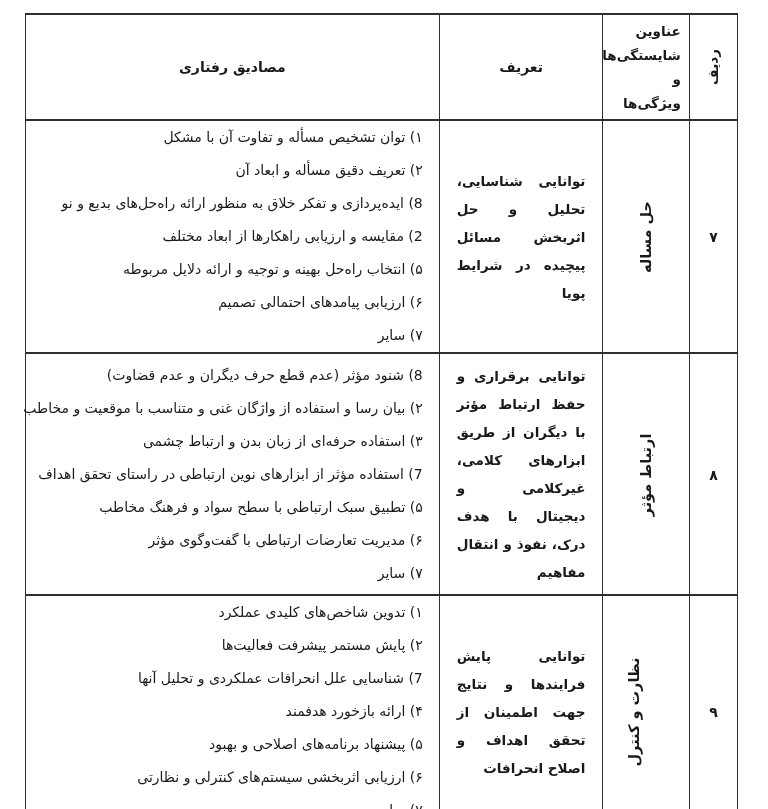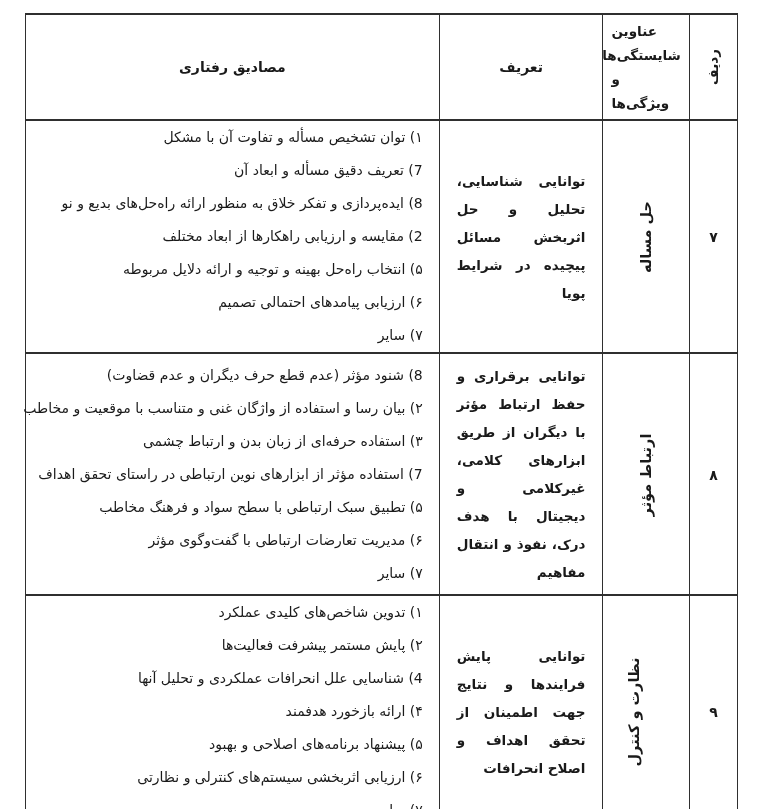--- a/index.html
+++ b/index.html
@@ -36,21 +36,21 @@
   tr.r0 { height: 231px; }
   tr.r1 { height: 233px; }
   tr.r2 { height: 232px; }
 
   th { font-weight: bold; font-size: 14px; }
   .hdr-competency {
     display: block;
     padding: 4px 8px;
     line-height: 24px;
     font-size: 13.5px;
-    text-align: left;
+    text-align: right;
   }
   .vtext {
     display: inline-block;
     transform: rotate(-90deg);
     white-space: nowrap;
     font-weight: bold;
   }
   .cell-no, .cell-title { text-align: center; }
   .row-number {
     font-weight: bold;
@@ -108,21 +108,21 @@
       </td>
       <td class="cell-title">
         <span class="vtext title-text">حل مساله</span>
       </td>
       <td class="cell-def">
         <p>توانایی شناسایی، تحلیل و حل اثربخش مسائل پیچیده در شرایط پویا</p>
       </td>
       <td class="cell-ex">
         <div class="ex">
           <div class="example-item">۱) توان تشخیص مسأله و تفاوت آن با مشکل</div>
-          <div class="example-item">7) تعریف دقیق مسأله و ابعاد آن</div>
+          <div class="example-item">۲) تعریف دقیق مسأله و ابعاد آن</div>
           <div class="example-item">8) ایده‌پردازی و تفکر خلاق به منظور ارائه راه‌حل‌های بدیع و نو</div>
           <div class="example-item">2) مقایسه و ارزیابی راهکارها از ابعاد مختلف</div>
           <div class="example-item">۵) انتخاب راه‌حل بهینه و توجیه و ارائه دلایل مربوطه</div>
           <div class="example-item">۶) ارزیابی پیامدهای احتمالی تصمیم</div>
           <div class="example-item">۷) سایر</div>
         </div>
       </td>
     </tr>
     <tr class="r1">
       <td class="cell-no">
@@ -153,21 +153,21 @@
       <td class="cell-title">
         <span class="vtext title-text">نظارت و کنترل</span>
       </td>
       <td class="cell-def">
         <p>توانایی پایش فرایندها و نتایج جهت اطمینان از تحقق اهداف و اصلاح انحرافات</p>
       </td>
       <td class="cell-ex">
         <div class="ex">
           <div class="example-item">۱) تدوین شاخص‌های کلیدی عملکرد</div>
           <div class="example-item">۲) پایش مستمر پیشرفت فعالیت‌ها</div>
-          <div class="example-item">4) شناسایی علل انحرافات عملکردی و تحلیل آنها</div>
+          <div class="example-item">7) شناسایی علل انحرافات عملکردی و تحلیل آنها</div>
           <div class="example-item">۴) ارائه بازخورد هدفمند</div>
           <div class="example-item">۵) پیشنهاد برنامه‌های اصلاحی و بهبود</div>
           <div class="example-item">۶) ارزیابی اثربخشی سیستم‌های کنترلی و نظارتی</div>
           <div class="example-item">۷) سایر</div>
         </div>
       </td>
     </tr>
   </tbody>
 </table>
 

